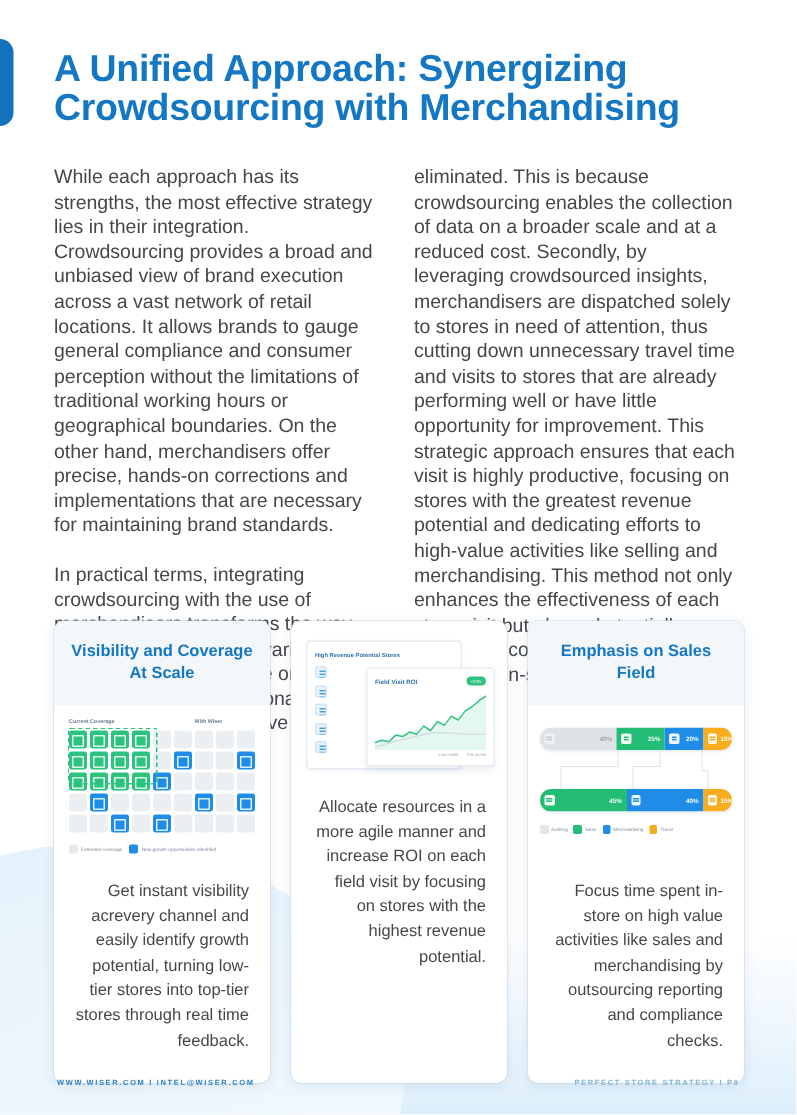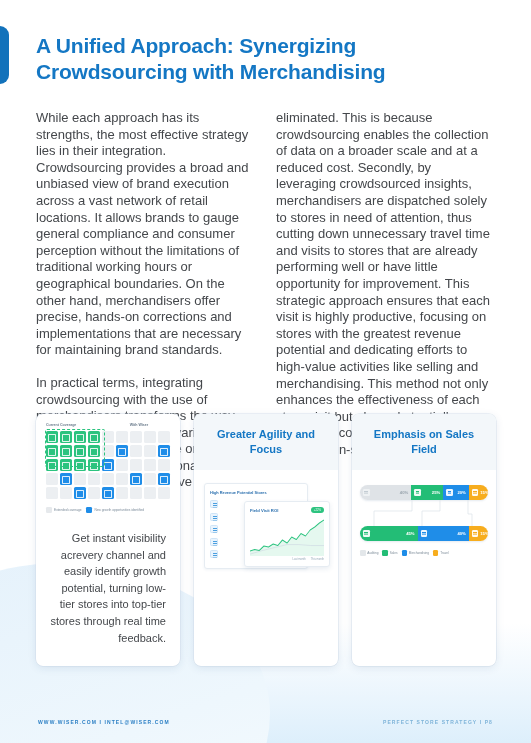--- a/index.html
+++ b/index.html
@@ -50,21 +50,21 @@
   }
 
   .page { position: relative; z-index: 2; width: 531px; height: 743px; }
 
   
   .headline {
     position: absolute;
     left: 36px;
     top: 33px;
     width: 450px;
-    font-size: 21px;
+    font-size: 25px;
     line-height: 26px;
     font-weight: bold;
     color: #1477c4;
     letter-spacing: -0.2px;
   }
 
   
   .cols {
     position: absolute;
     left: 36px;
@@ -238,20 +238,21 @@
       <p>In practical terms, integrating crowdsourcing with the use of merchandisers transforms the way time is allocated across various tasks.  Firstly, the reliance on merchandisers for traditional, often manual and labor-intensive reporting is</p>
     </div>
     <div class="col">
       <p>eliminated. This is because crowdsourcing enables the collection of data on a broader scale and at a reduced cost. Secondly, by leveraging crowdsourced insights, merchandisers are dispatched solely to stores in need of attention, thus cutting down unnecessary travel time and visits to stores that are already performing well or have little opportunity for improvement. This strategic approach ensures that each visit is highly productive, focusing on stores with the greatest revenue potential and dedicating efforts to high-value activities like selling and merchandising. This method not only enhances the effectiveness of each store visit but also substantially lowers the costs associated with upholding in-store execution standards.</p>
     </div>
   </div>
 
   <div class="cards">
 
     <div class="card">
+      <div class="card-head">Visibility and Coverage At Scale</div>
       <div class="card-figure">
         <div class="fig1">
           <div class="fig1-labels">
             <span class="fig1-lab-a">Current Coverage</span>
             <span class="fig1-lab-b">With Wiser</span>
           </div>
           <div class="grid-wrap">
             <div class="grid" id="cov-grid">
                 <div class="cell green"></div>
                 <div class="cell green"></div>
@@ -310,21 +311,20 @@
               <i class="lg-sw blue"></i>
               <span>New growth opportunities identified</span>
             </span>
           </div>
         </div>
       </div>
       <div class="card-body">Get instant visibility acrevery channel and easily identify growth potential, turning low-tier stores into top-tier stores through real time feedback.</div>
     </div>
 
     <div class="card">
-      <div class="card-head">Greater Agility and Focus</div>
       <div class="card-figure">
         <div class="fig2">
           <div class="panel-list">
             <div class="pl-title">High Revenue Potential Stores</div>
             <div class="pl-row">
               <span class="pl-ico"></span>
               <span class="pl-lines"><span class="pl-l1"></span><span class="pl-l2"></span></span>
             </div>
             <div class="pl-row">
               <span class="pl-ico"></span>
@@ -361,20 +361,21 @@
                   <path d="M0,40 L18,36 L34,33 L50,30 L66,30 L82,31 L100,31" fill="none" stroke="#cfdae3" stroke-width="0.8"></path>
                 </svg>
             </div>
             <div class="pc-foot">
               <span>Last month</span>
               <span>This month</span>
             </div>
           </div>
         </div>
       </div>
+      <div class="card-body">Allocate resources in a more agile manner and increase ROI on each field visit by focusing on stores with the highest revenue potential.</div>
     </div>
 
     <div class="card">
       <div class="card-head">Emphasis on Sales Field</div>
       <div class="card-figure">
         <div class="fig3">
           <div class="sbar" id="bar-top">
               <div class="seg gray" style="width: 40%;">
                 <i class="seg-ico"></i>
                 <span class="pct">40%</span>
@@ -426,20 +427,21 @@
                 <i class="sw blue"></i>
                 <span>Merchandising</span>
               </span>
               <span class="lg3">
                 <i class="sw orange"></i>
                 <span>Travel</span>
               </span>
             </div>
         </div>
       </div>
+      <div class="card-body">Focus time spent in-store on high value activities like sales and merchandising by outsourcing reporting and compliance checks.</div>
     </div>
 
   </div>
 
   <div class="footer">
     <span class="left">WWW.WISER.COM  I  INTEL@WISER.COM</span>
     <span class="right">PERFECT STORE STRATEGY  I   P8</span>
   </div>
 
 </div>

